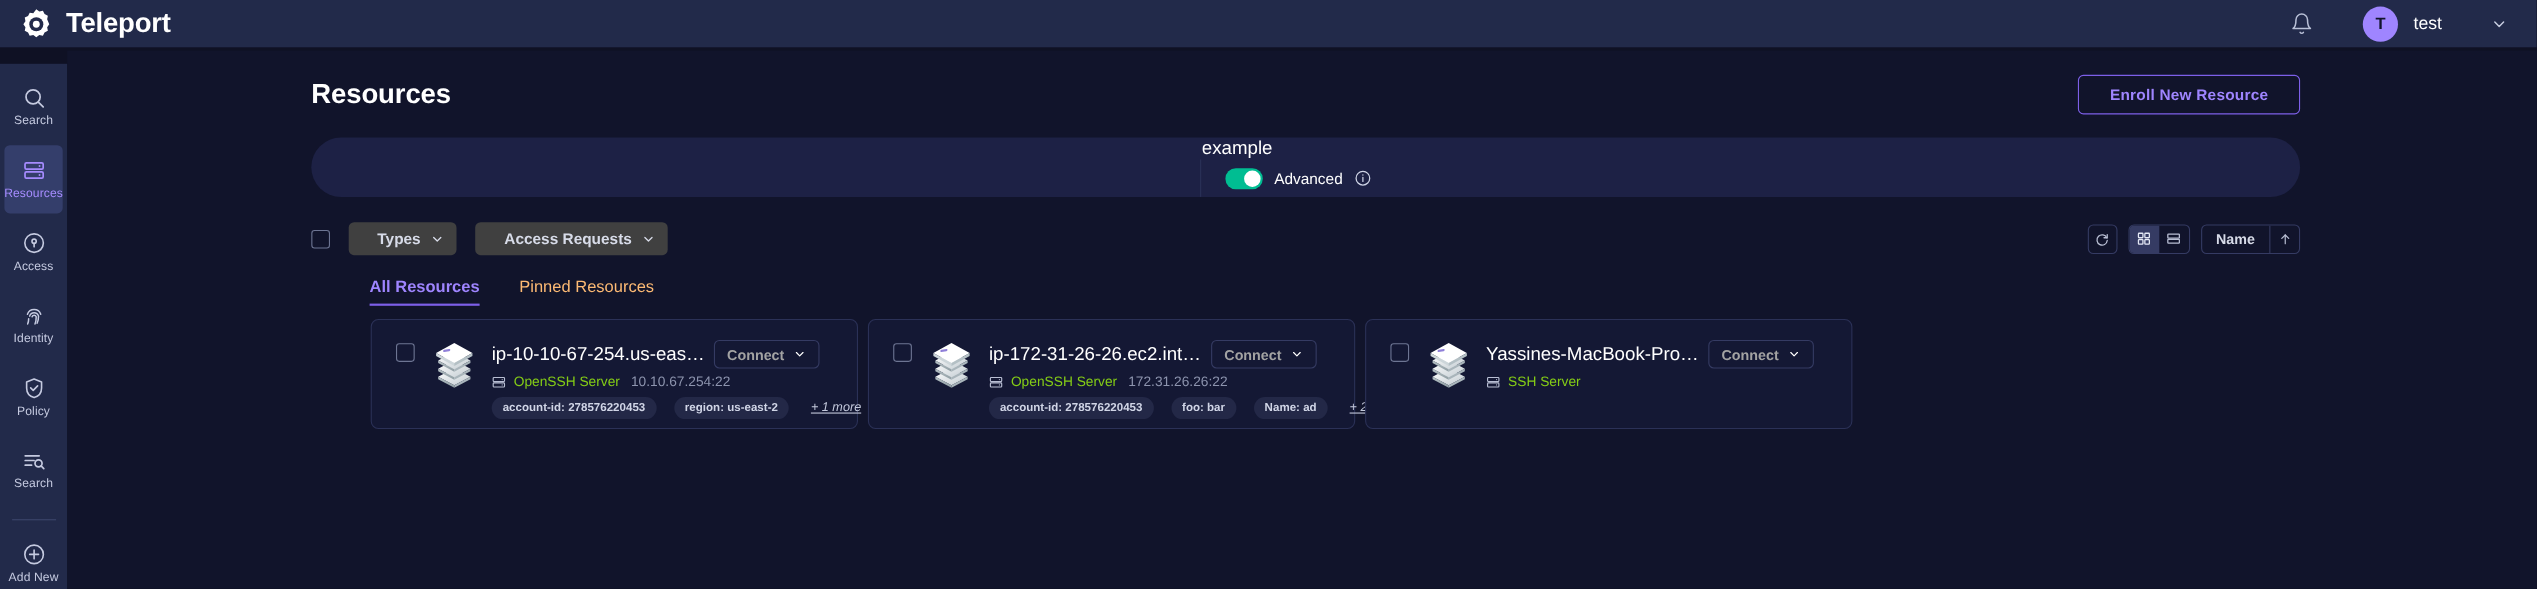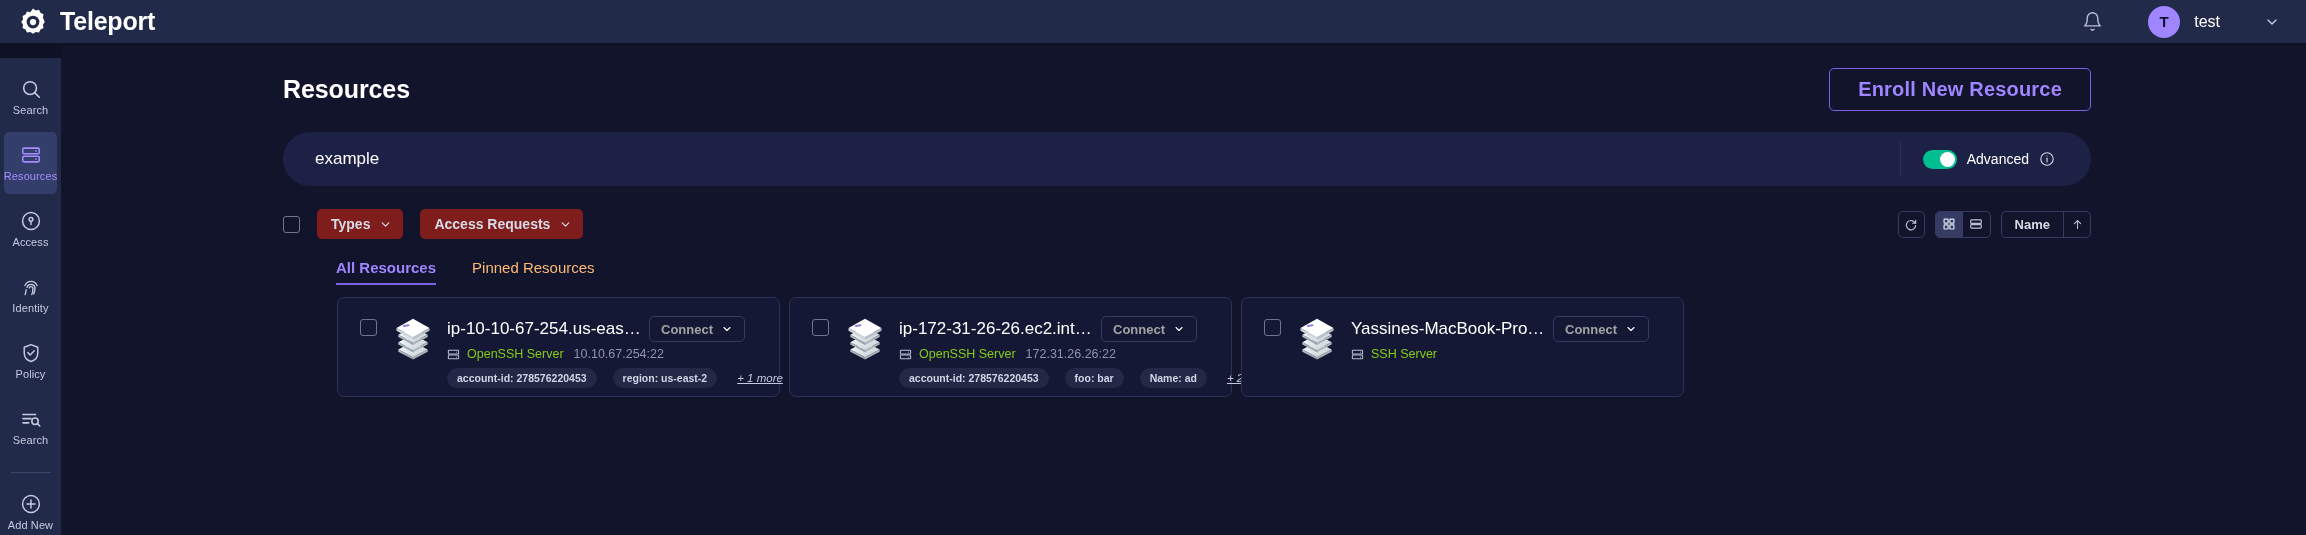--- a/index.html
+++ b/index.html
@@ -134,40 +134,41 @@
     font-weight: bold;
     color: #ffffff;
     letter-spacing: -0.1px;
   }
   .enroll-btn {
     margin-left: auto;
     border: 1px solid #7d5fe8;
     background: transparent;
     color: #9f85ff;
     font-family: "Liberation Sans", sans-serif;
-    font-size: 20px;
+    font-size: 14px;
     font-weight: bold;
     letter-spacing: 0.2px;
     border-radius: 5px;
     padding: 9px 28px;
     cursor: pointer;
   }
 
   
   .search-row {
     margin: 21px 0 0 0;
     padding: 0 215px 0 222px;
   }
   .search-wrap {
     height: 54px;
     background: #1d2145;
     border-radius: 27px;
     display: flex;
     align-items: center;
     overflow: hidden;
+    flex-direction: column;
   }
   .search-input {
     flex: 1;
     height: 54px;
     background: transparent;
     border: none;
     outline: none;
     color: #ffffff;
     font-family: "Liberation Sans", sans-serif;
     font-size: 17px;
@@ -214,28 +215,28 @@
     border-radius: 3px;
     background: transparent;
     cursor: pointer;
     flex: none;
   }
   .pill-btn {
     height: 30px;
     display: flex;
     align-items: center;
     gap: 9px;
-    background: #7f1d1d;
+    background: #404040;
     border: none;
     border-radius: 5px;
     color: #d7dbe8;
     font-family: "Liberation Sans", sans-serif;
     font-size: 14px;
     font-weight: bold;
-    padding: 0 11px 0 14px;
+    padding: 0 11px 0 26px;
     cursor: pointer;
     margin-left: 17px;
   }
   .filter-right {
     margin-left: auto;
     display: flex;
     align-items: center;
     gap: 10px;
   }
   .icon-btn {

